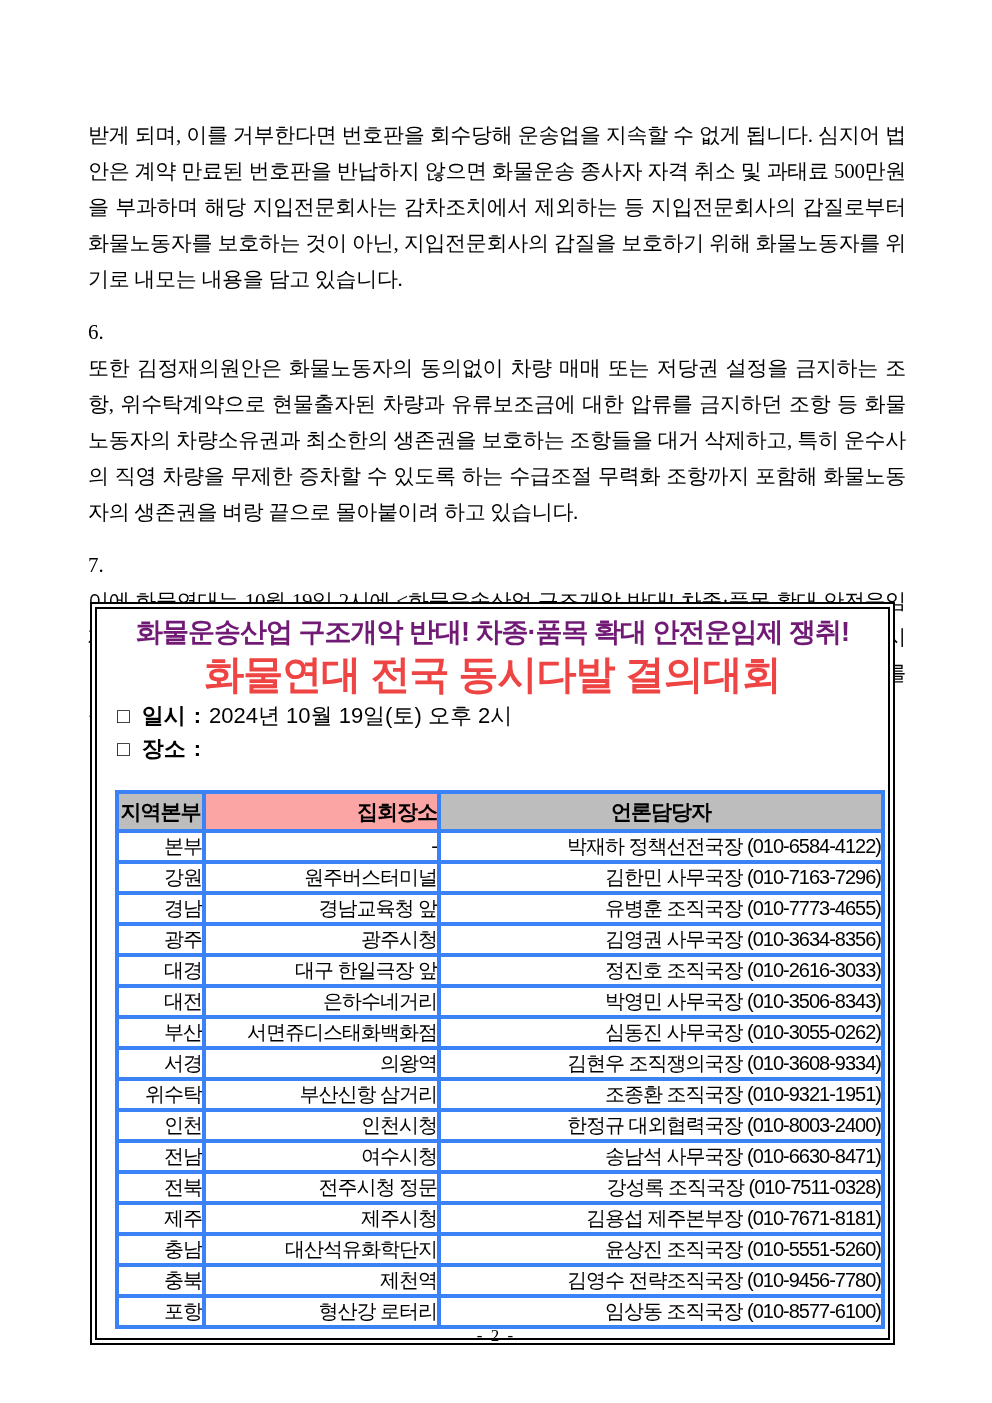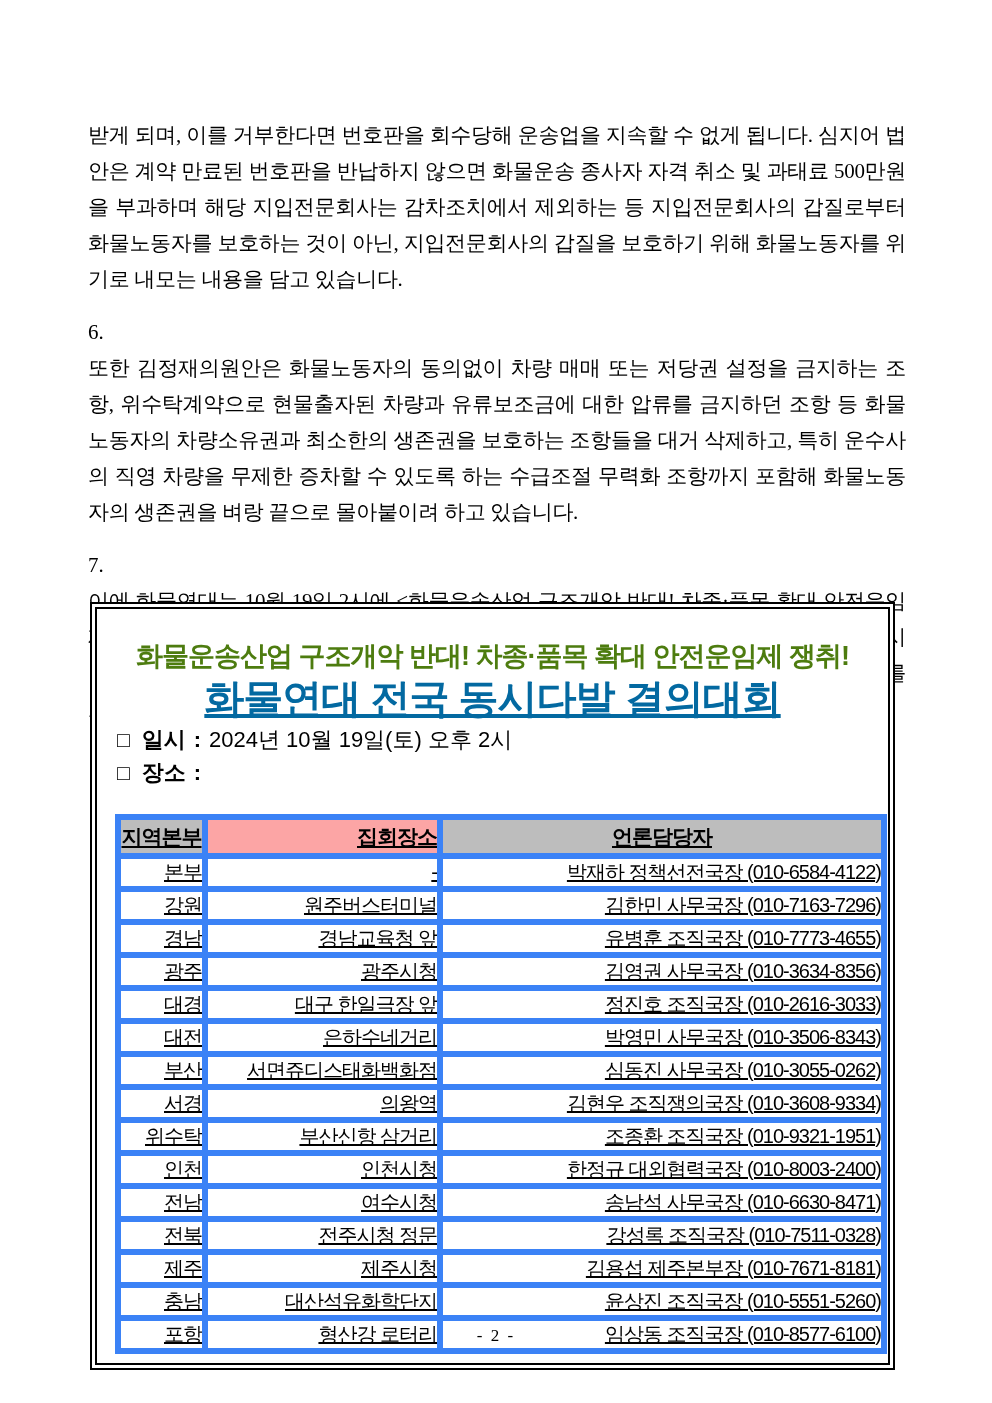--- a/index.html
+++ b/index.html
@@ -73,25 +73,24 @@
   .info-line .lbl { font-weight: bold; margin-right: 8px; }
   .info-line .sep { margin-right: 8px; font-weight: bold; }
   .contact-table {
     border-collapse: collapse;
     margin: 25px auto 0 18px;
     table-layout: fixed;
     width: 766px;
     font-size: 20px;
   }
   .contact-table th, .contact-table td {
-    border: 6px solid #3b82f6;
+    border: 4px solid #3b82f6;
     letter-spacing: -1px;
     overflow: hidden;
     white-space: nowrap;
-    text-decoration: underline;
   }
   .contact-table th {
     height: 39px;
     font-size: 21px;
     font-weight: bold;
     text-align: center;
   }
   .contact-table td { height: 25px; padding: 0; }
   .contact-table .w0 { width: 87px; }
   .contact-table .w1 { width: 235px; }
@@ -122,22 +121,22 @@
       <span class="num">6.</span>
       <span class="txt">또한 김정재의원안은 화물노동자의 동의없이 차량 매매 또는 저당권 설정을 금지하는 조항, 위수탁계약으로 현물출자된 차량과 유류보조금에 대한 압류를 금지하던 조항 등 화물노동자의 차량소유권과 최소한의 생존권을 보호하는 조항들을 대거 삭제하고, 특히 운수사의 직영 차량을 무제한 증차할 수 있도록 하는 수급조절 무력화 조항까지 포함해 화물노동자의 생존권을 벼랑 끝으로 몰아붙이려 하고 있습니다.</span>
     </div>
     <div class="para">
       <span class="num">7.</span>
       <span class="txt">이에 화물연대는 10월 19일 2시에 &lt;화물운송산업 구조개악 반대! 차종·품목 확대 안전운임제 쟁취! 화물연대 전국 동시다발 결의대회&gt;를 진행하고, 대회 이후 도심 행진으로 지역 시민께 윤석열 정권의 화물운송산업 구조개악을 알리고 안전운임제 차종·품목 확대 지지를 호소했습니다. 귀 언론사의 적극적인 취재를 부탁드립니다.</span>
     </div>
   </div>
 
   <div class="notice-box">
-    <div class="slogan" style="color: #4d7c0f; margin-top: 24px;">화물운송산업 구조개악 반대! 차종·품목 확대 안전운임제 쟁취!</div>
-    <div class="rally-title" style="color: #0369a1; text-decoration: underline;">화물연대 전국 동시다발 결의대회</div>
+    <div class="slogan" style="color: #701a75;">화물운송산업 구조개악 반대! 차종·품목 확대 안전운임제 쟁취!</div>
+    <div class="rally-title" style="color: #ef4444;">화물연대 전국 동시다발 결의대회</div>
 
     <div class="info-line">
       <span class="bullet">□</span>
       <span class="lbl">일시</span>
       <span class="sep">:</span>
       <span class="val">2024년 10월 19일(토) 오후 2시</span>
     </div>
     <div class="info-line">
       <span class="bullet">□</span>
       <span class="lbl">장소</span>
@@ -223,20 +222,25 @@
             <td class="col0">제주</td>
             <td class="col1">제주시청</td>
             <td class="col2">김용섭 제주본부장 (010-7671-8181)</td>
           </tr>
           <tr>
             <td class="col0">충남</td>
             <td class="col1">대산석유화학단지</td>
             <td class="col2">윤상진 조직국장 (010-5551-5260)</td>
           </tr>
           <tr>
+            <td class="col0">충북</td>
+            <td class="col1">제천역</td>
+            <td class="col2">김영수 전략조직국장 (010-9456-7780)</td>
+          </tr>
+          <tr>
             <td class="col0">포항</td>
             <td class="col1">형산강 로터리</td>
             <td class="col2">임상동 조직국장 (010-8577-6100)</td>
           </tr>
         </tbody>
     </table>
   </div>
 
   <div class="footer">- 2 -</div>
 

